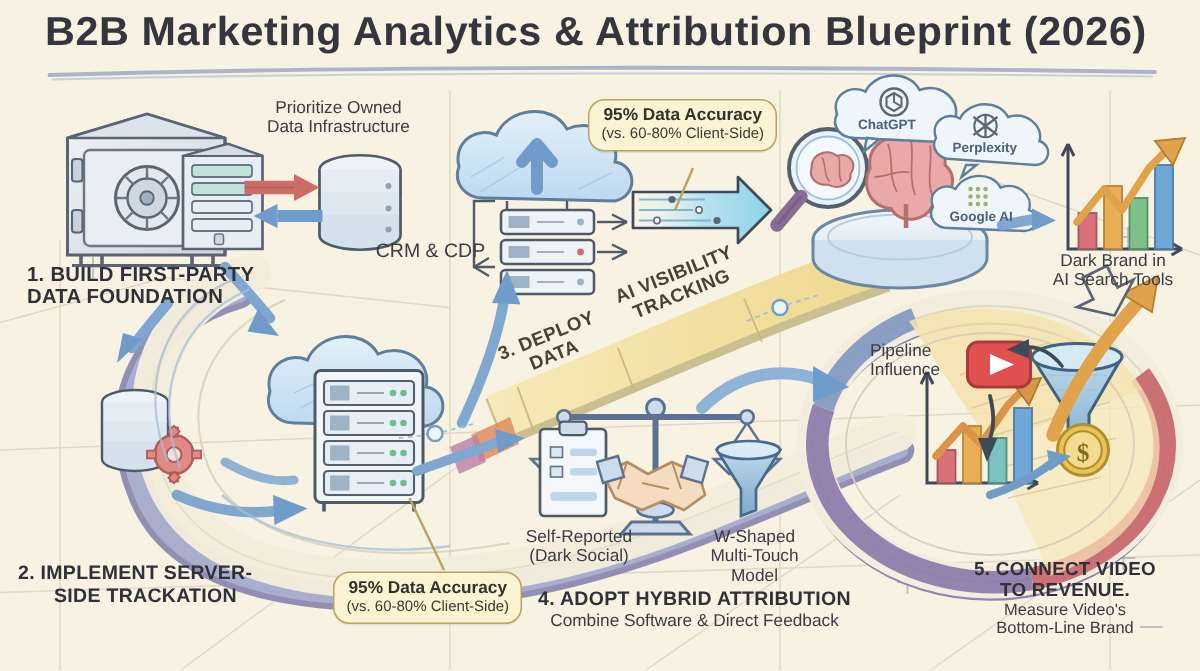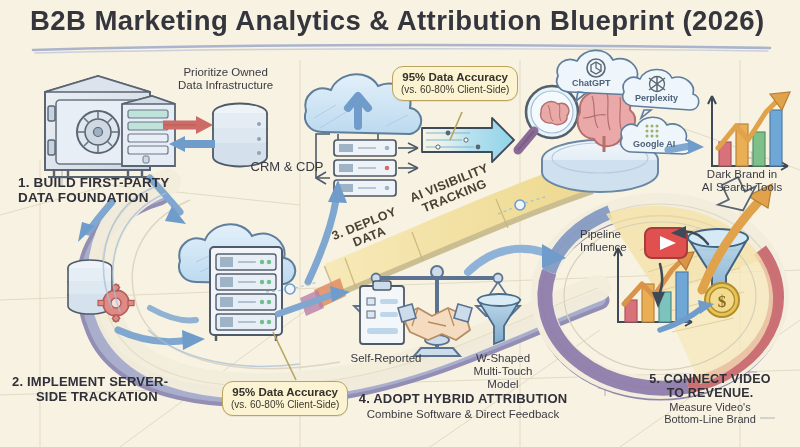--- a/index.html
+++ b/index.html
@@ -623,20 +623,21 @@
     <div>AI Search Tools</div>
   </div>
 
   <div class="lbl sub" style="left:580px;top:228px;font-size:11.5px;line-height:1.16;">
     <div>Pipeline</div>
     <div>Influence</div>
   </div>
 
   <div class="lbl center sub" style="left:330px;top:352px;width:112px;font-size:11.5px;">
     <div>Self-Reported</div>
+    <div>(Dark Social)</div>
   </div>
 
   <div class="lbl center sub" style="left:458px;top:352px;width:90px;font-size:11.5px;">
     <div>W-Shaped</div>
     <div>Multi-Touch</div>
     <div>Model</div>
   </div>
 
   <div class="lbl center" style="left:330px;top:392px;width:266px;">
     <div class="step-title" style="font-size:13px;">4. ADOPT HYBRID ATTRIBUTION</div>

